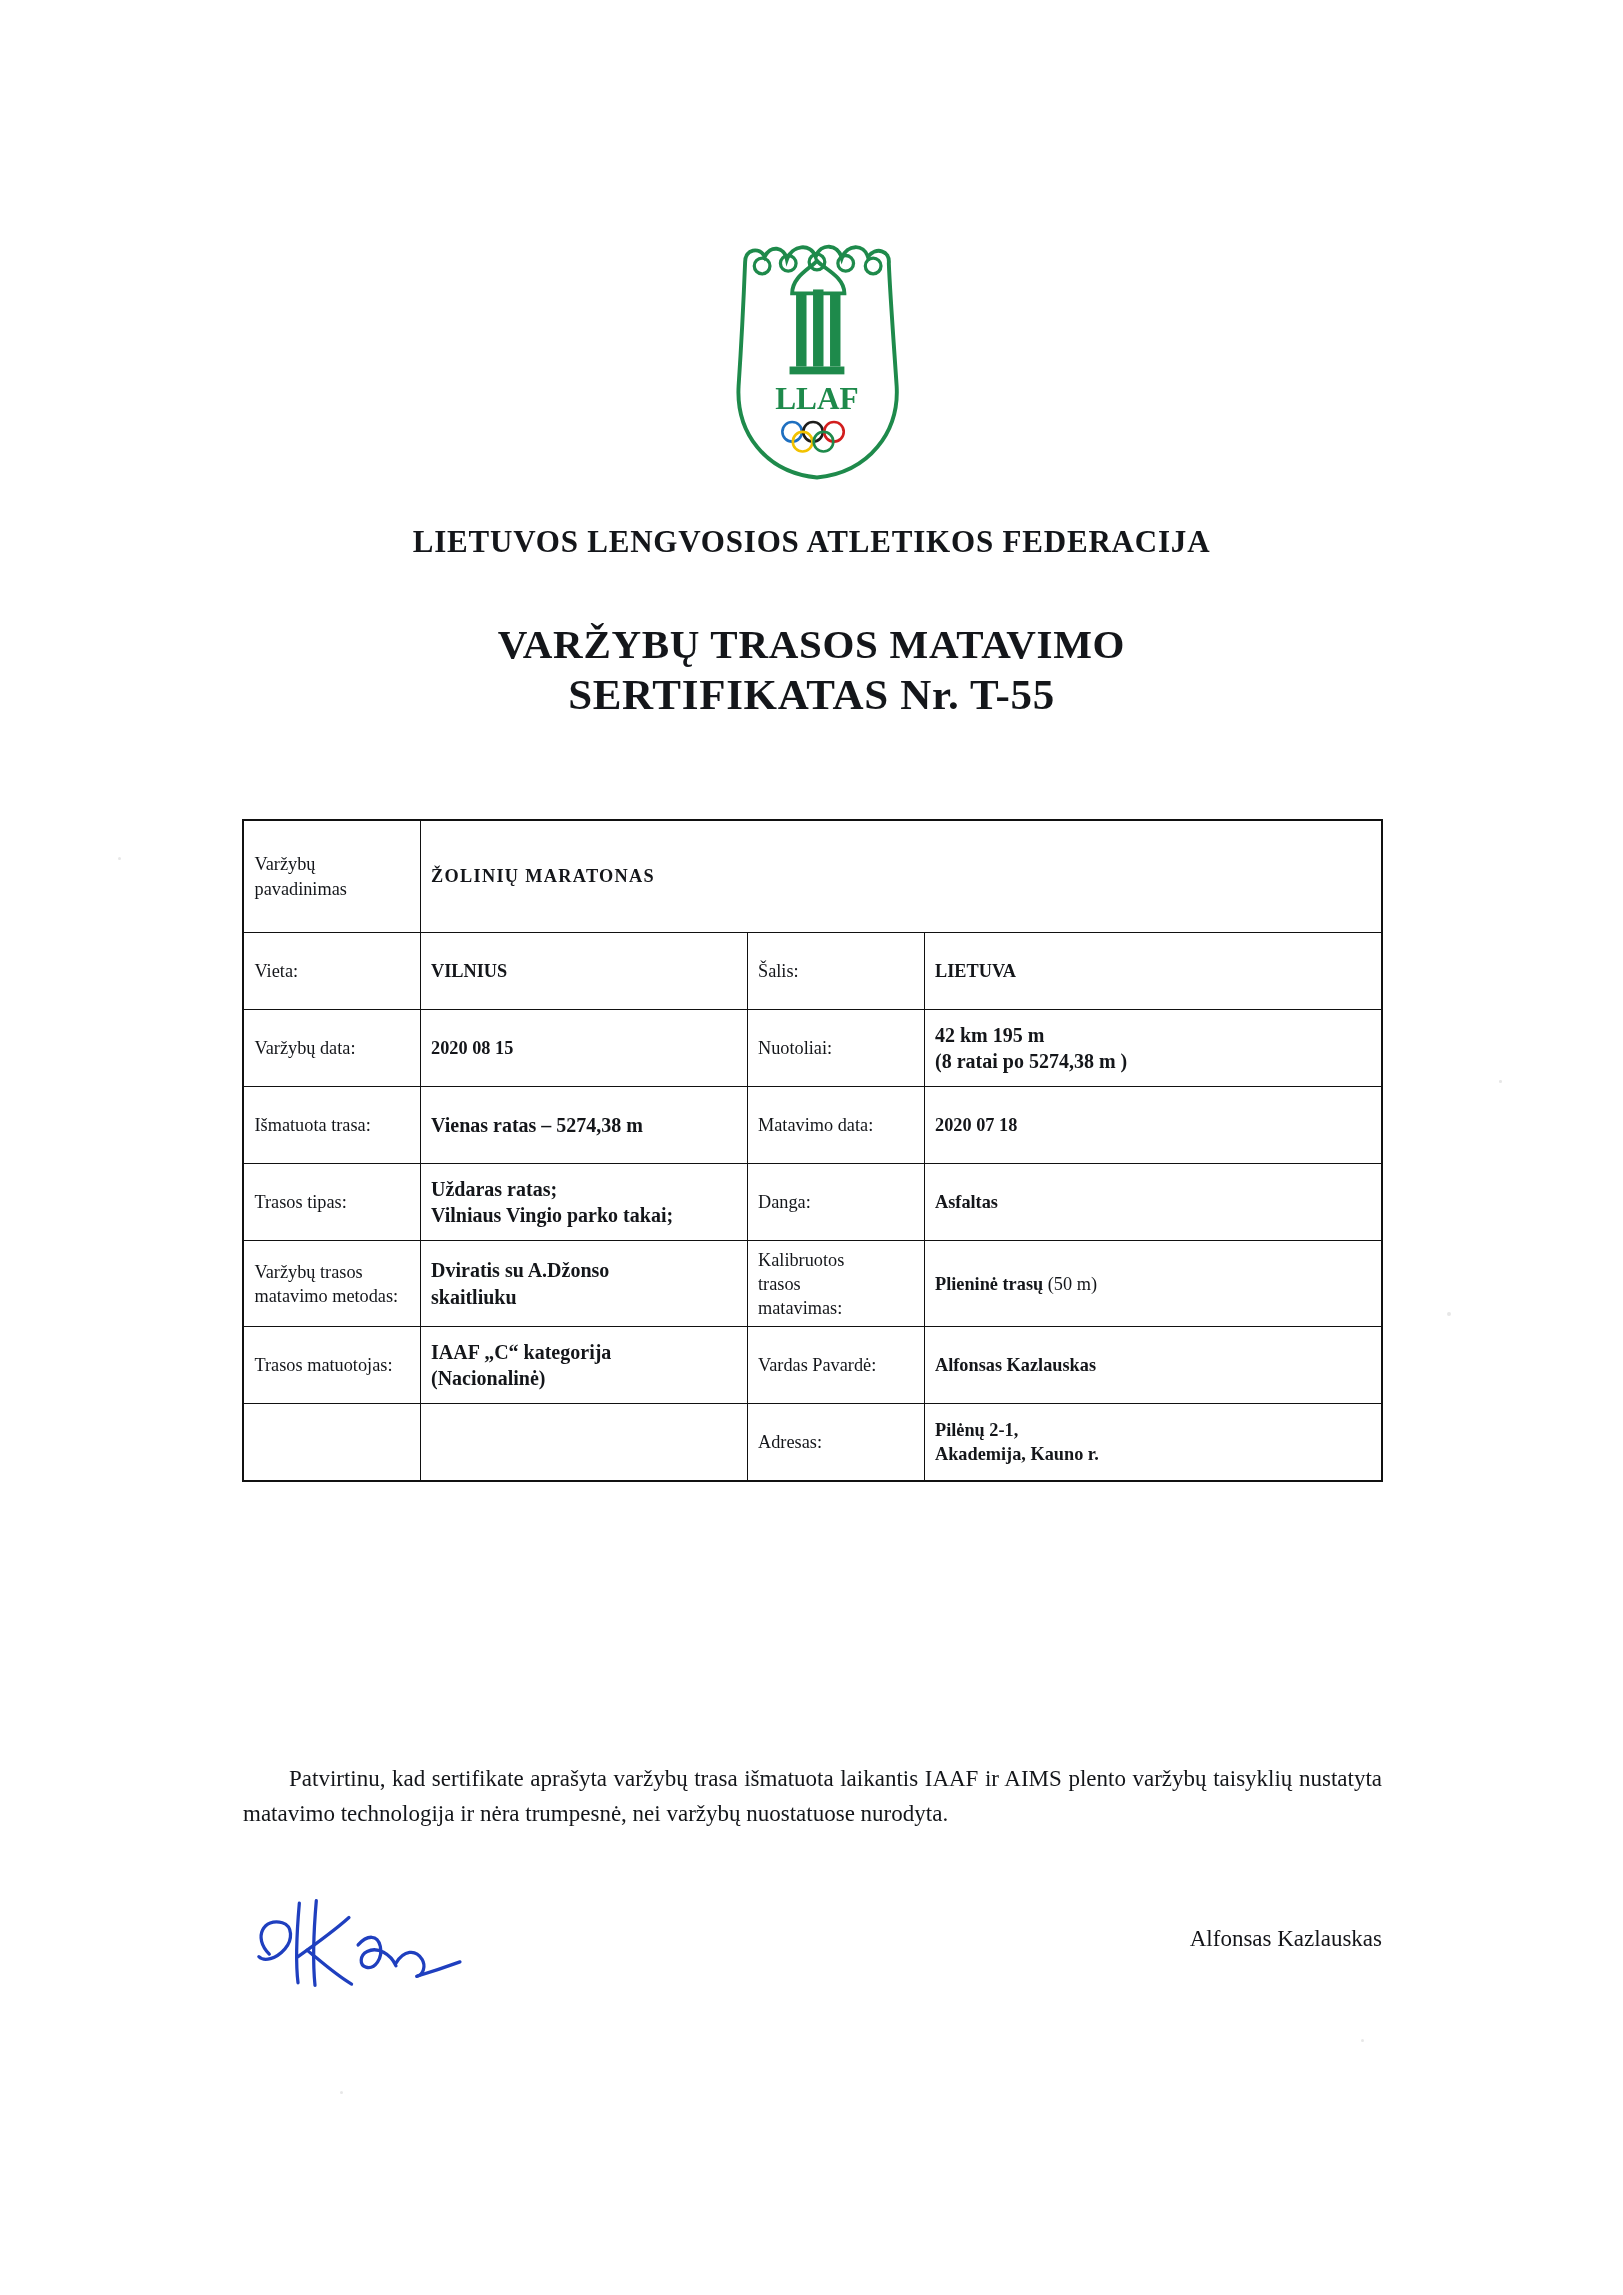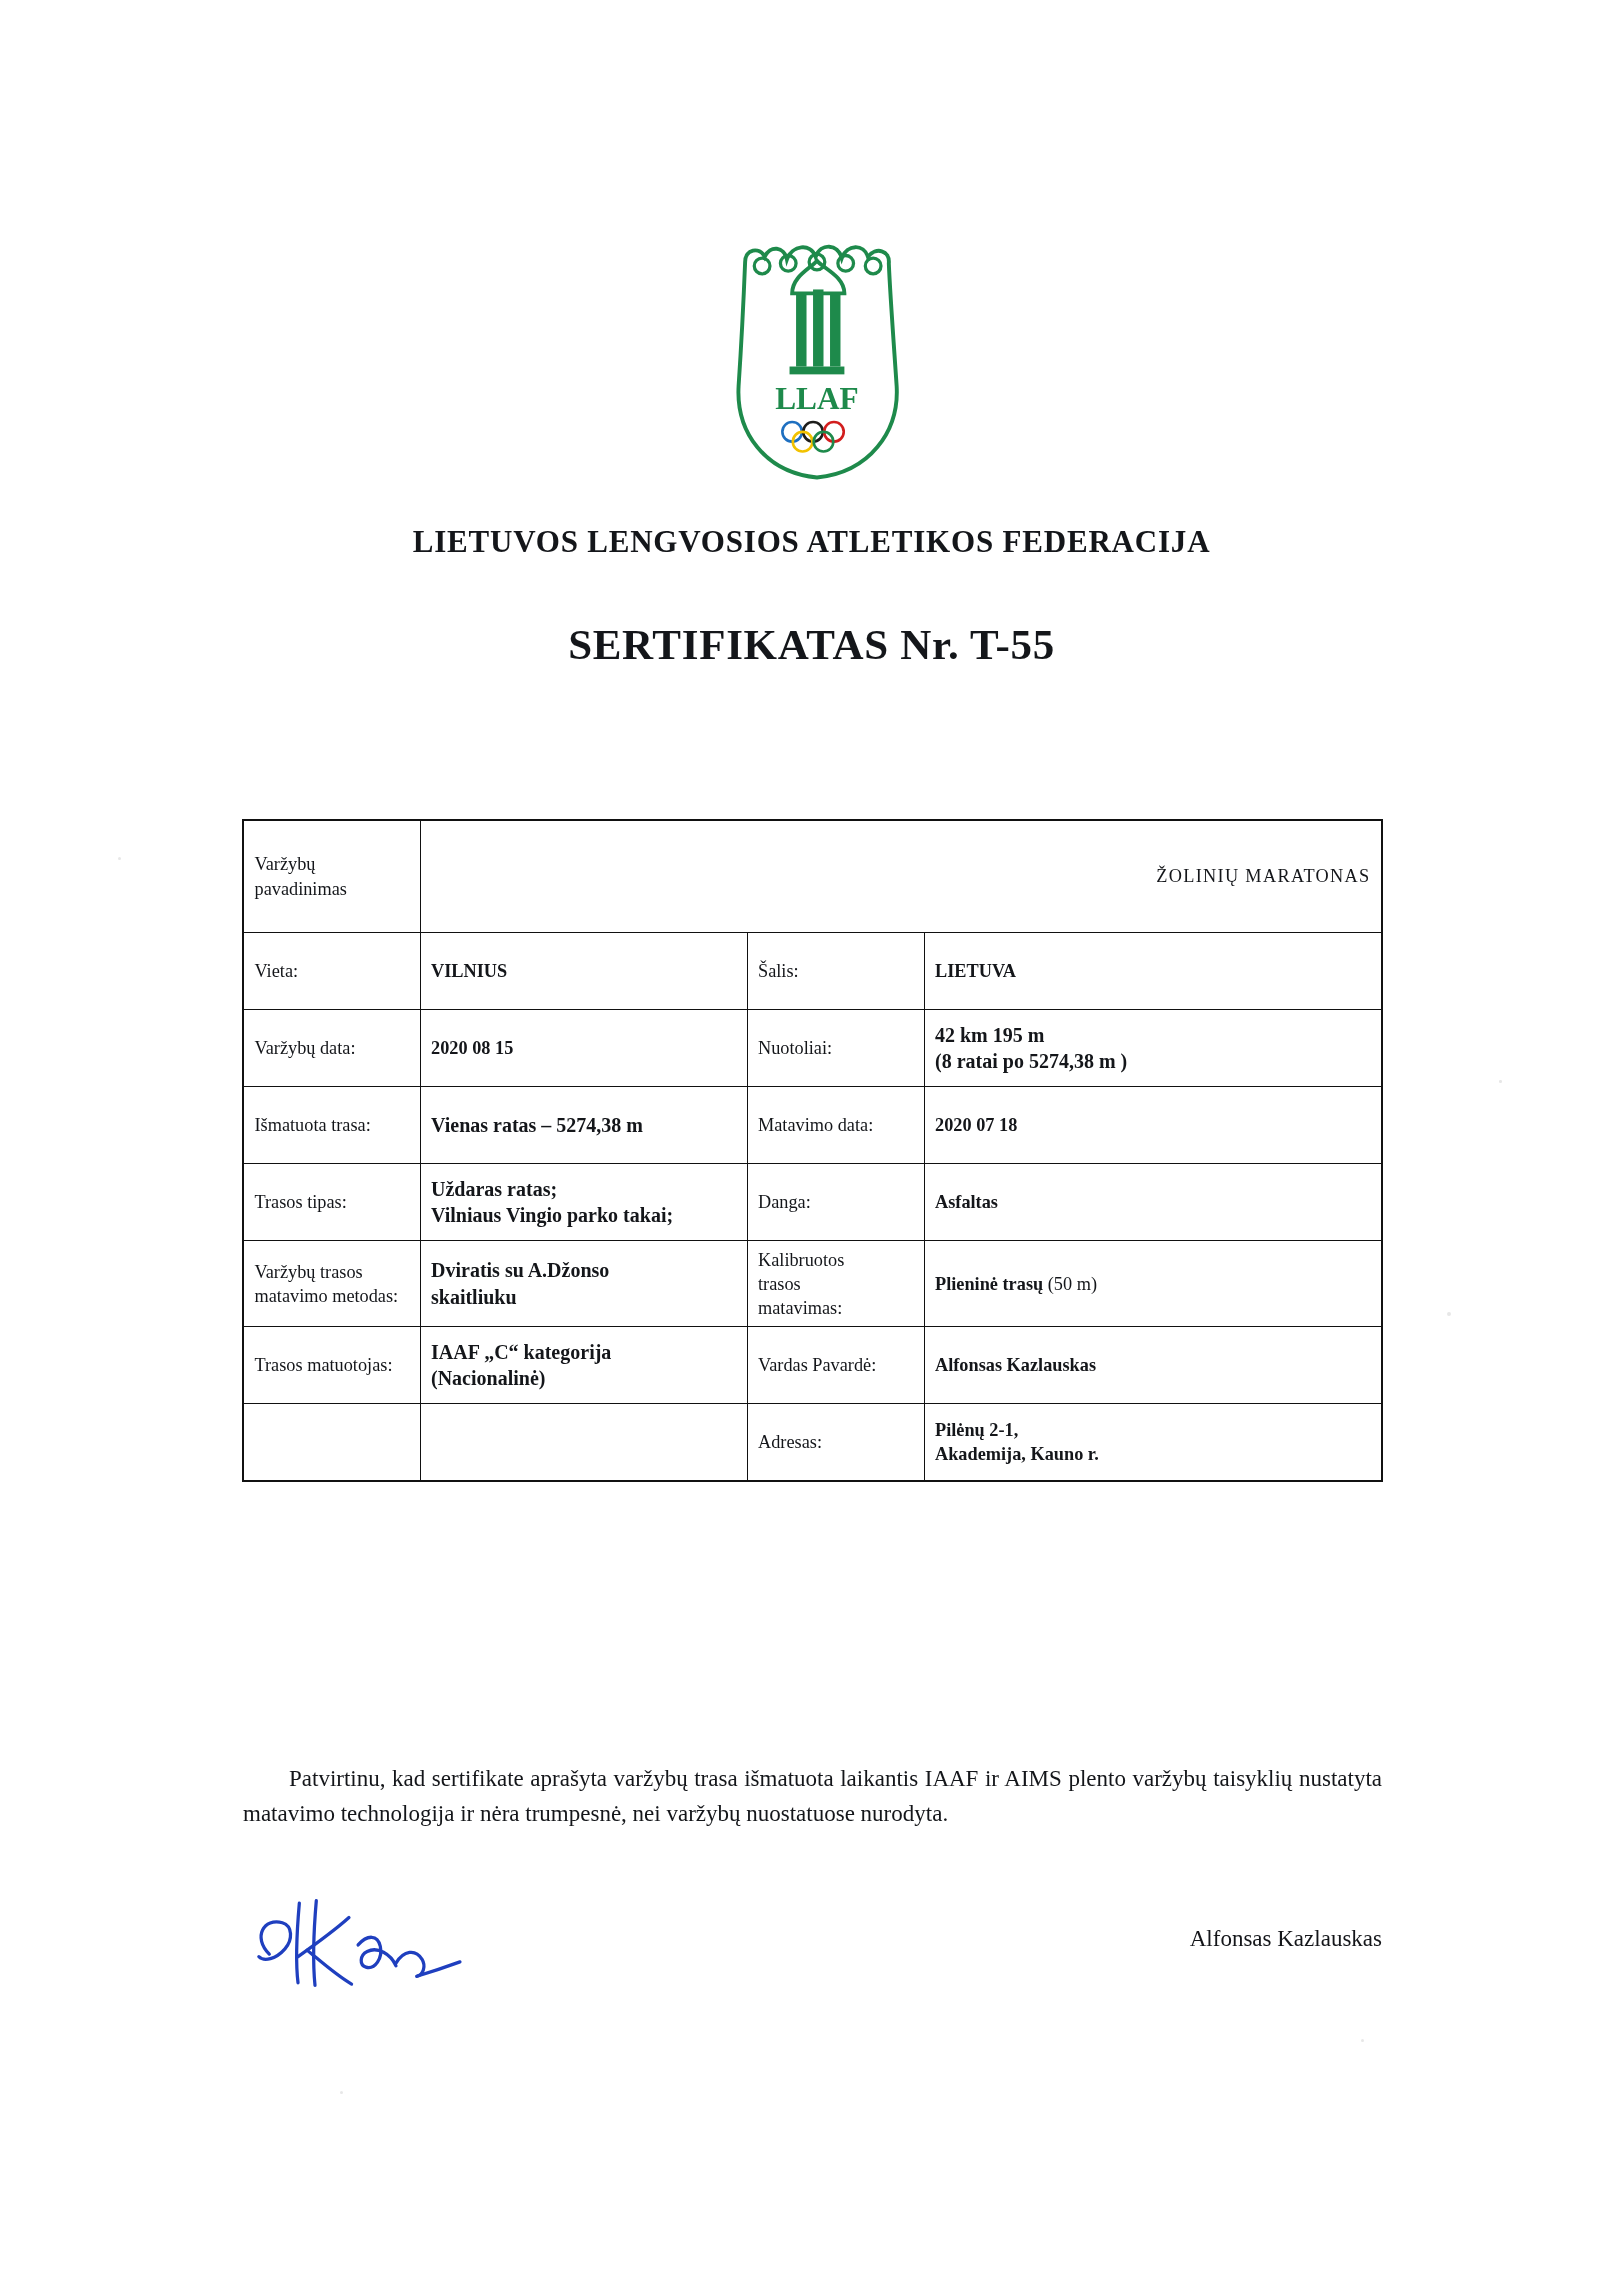--- a/index.html
+++ b/index.html
@@ -94,22 +94,22 @@
     font-weight: bold;
     font-size: 21.6px;
   }
   td.val.small { font-size: 20px; }
   .val .reg { font-weight: normal; }
   .row-h { height: 77px; }
   .title-row td {
     height: 98px;
   }
   .event-name {
-    text-align: right;
-    font-weight: normal;
+    text-align: left;
+    font-weight: bold;
     font-size: 25px;
     letter-spacing: 1.3px;
   }
   .lbl-top { vertical-align: middle; }
 
   
   .statement {
     position: absolute;
     top: 1762px;
     left: 243px;
@@ -195,20 +195,21 @@
           <circle cx="128" cy="345" r="15" stroke="#f2c200"></circle>
           <circle cx="160" cy="345" r="15" stroke="#1e8a4b"></circle>
         </g>
       </svg>
     </div>
   </div>
 
   <div class="fed-name">LIETUVOS LENGVOSIOS ATLETIKOS FEDERACIJA</div>
 
   <div class="cert-title">
+    <div class="line1">VARŽYBŲ TRASOS MATAVIMO</div>
     <div class="line2">SERTIFIKATAS Nr. T-55</div>
   </div>
 
   <div class="table-wrap">
     <table class="cert">
       <colgroup>
         <col style="width:177px">
         <col style="width:327px">
         <col style="width:177px">
         <col style="width:458px">

